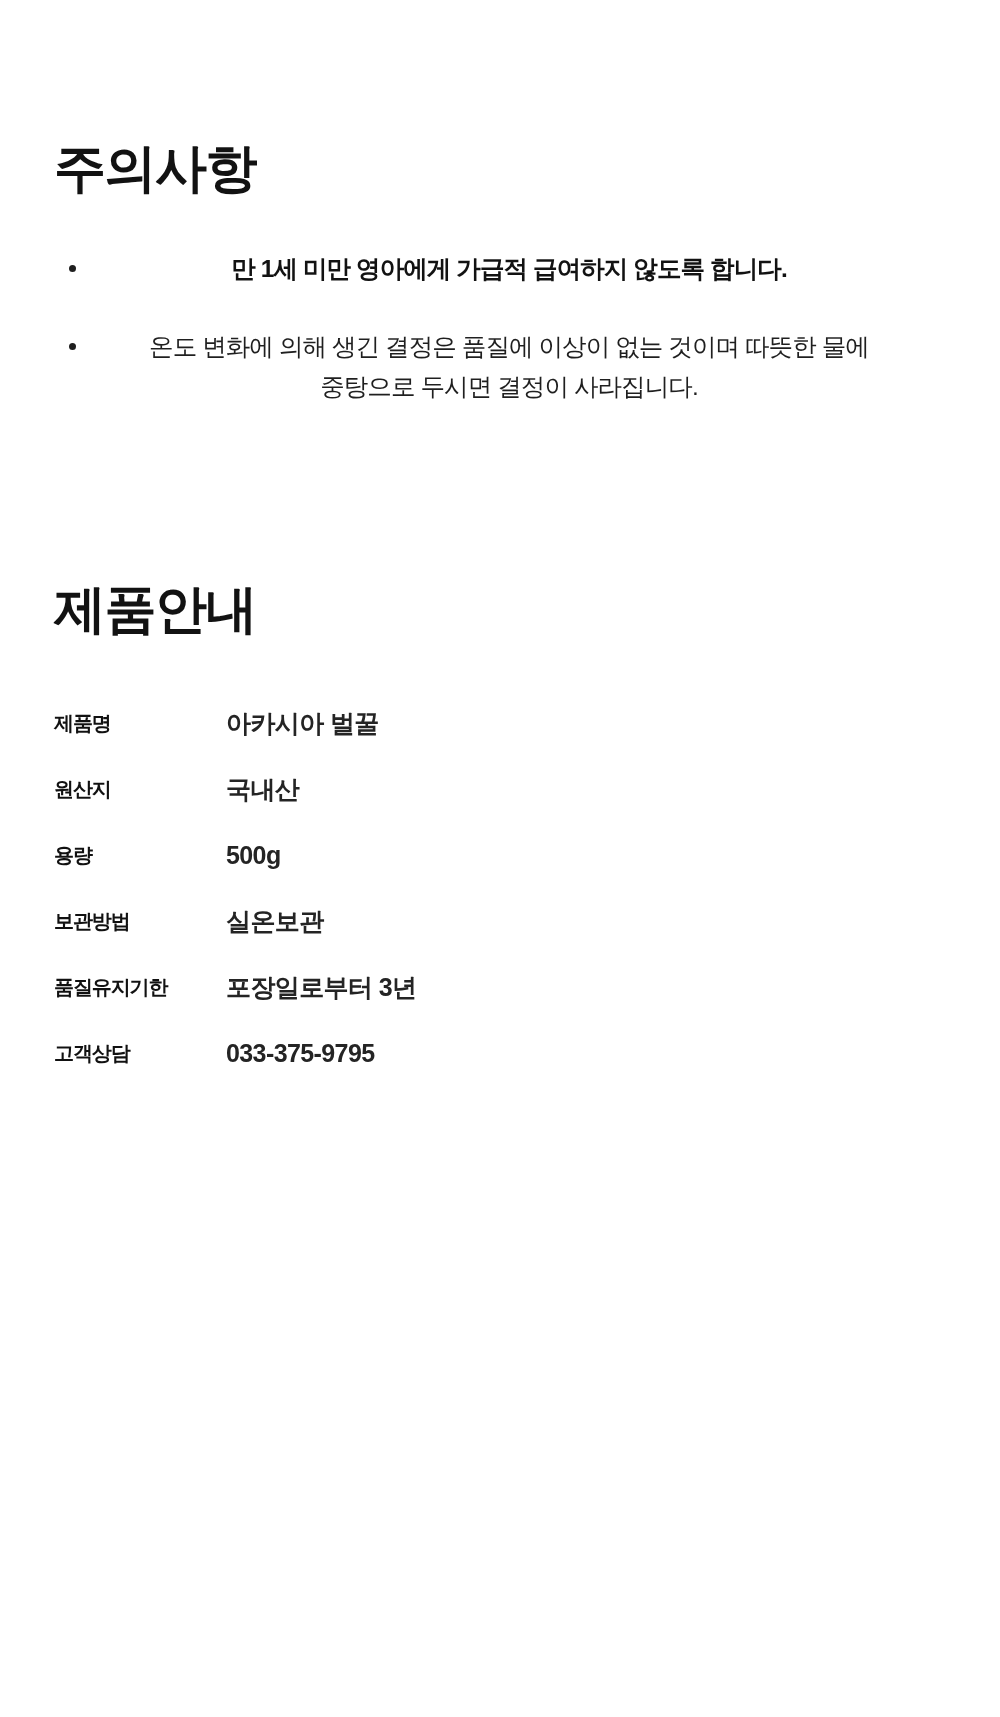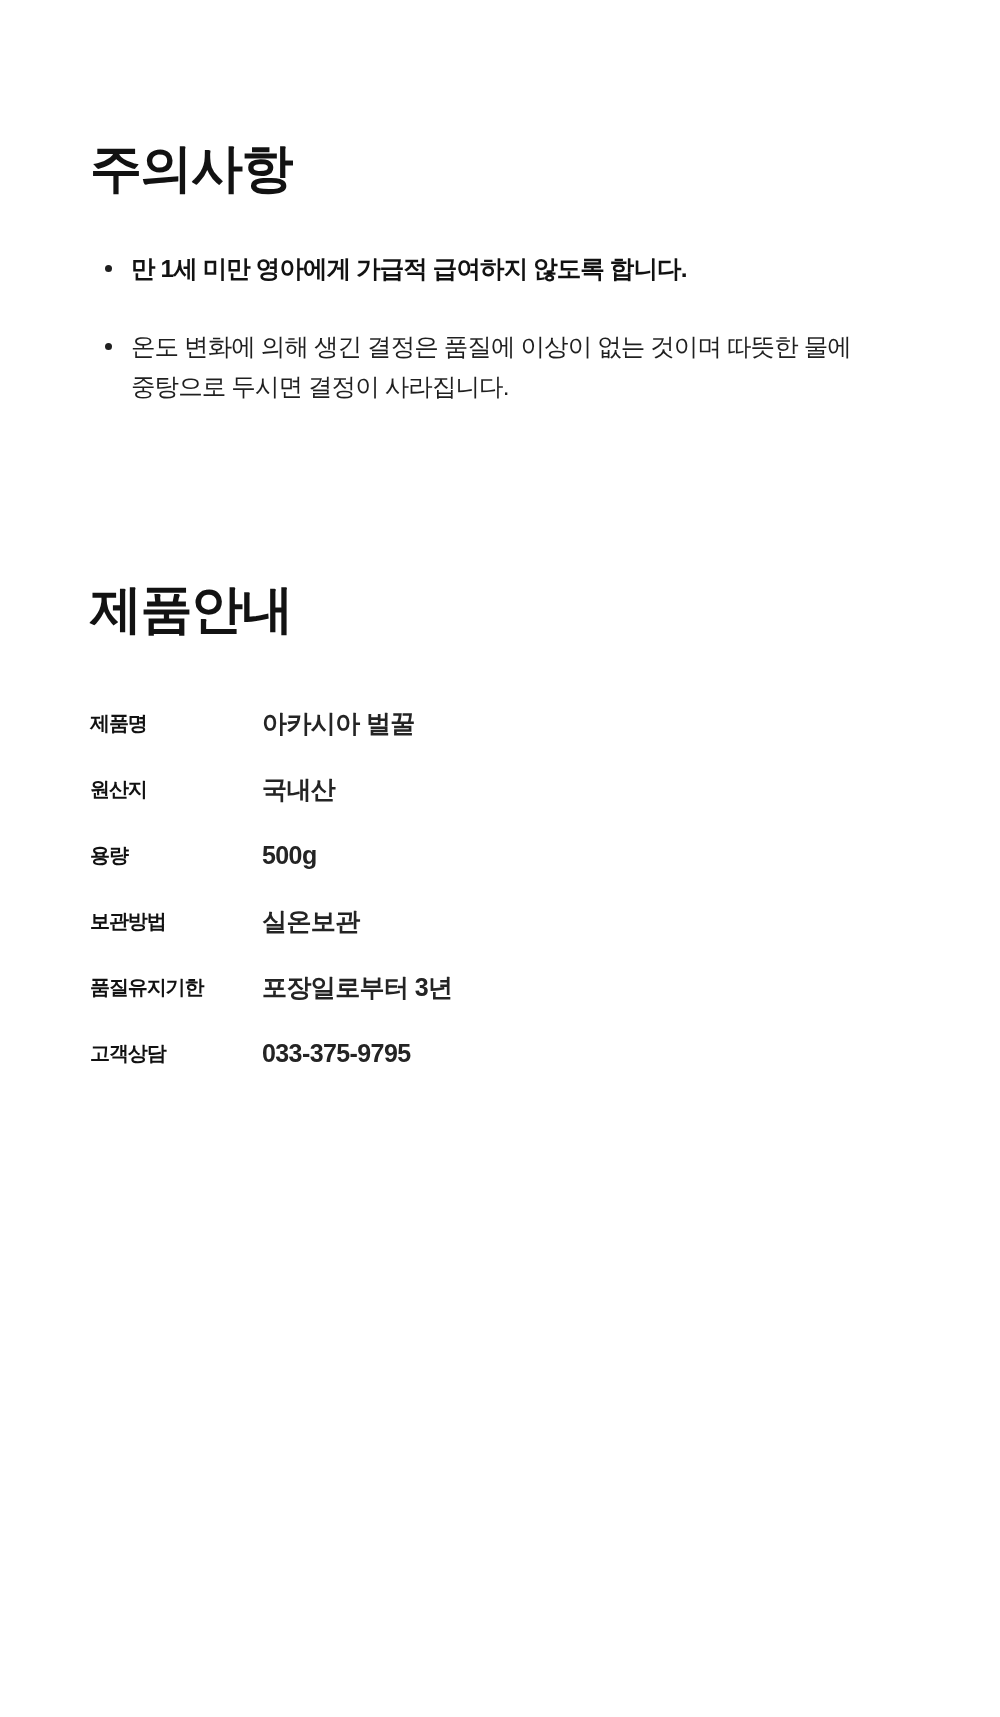--- a/index.html
+++ b/index.html
@@ -13,38 +13,39 @@
     font-family: "Liberation Sans", "DejaVu Sans", sans-serif;
     color: #1b1b1b;
     position: relative;
     overflow: hidden;
   }
 
   .page {
     box-sizing: border-box;
     width: 980px;
     height: 1717px;
-    padding: 0 90px;
+    padding: 0 54px;
   }
 
   .section-title {
     font-size: 52px;
     font-weight: 700;
     letter-spacing: -1.5px;
     line-height: 1.1;
     color: #121212;
     margin: 0;
   }
 
   #caution-title-wrap { padding-top: 140px; }
 
   .bullet-list {
     list-style: none;
     margin: 3px;
     padding: 0;
+    text-align: center;
   }
 
   #caution-list { margin-top: 52px; }
 
   .bullet-item {
     position: relative;
     padding-left: 38px;
     margin-bottom: 38px;
     font-size: 24.5px;
     line-height: 1.62;

